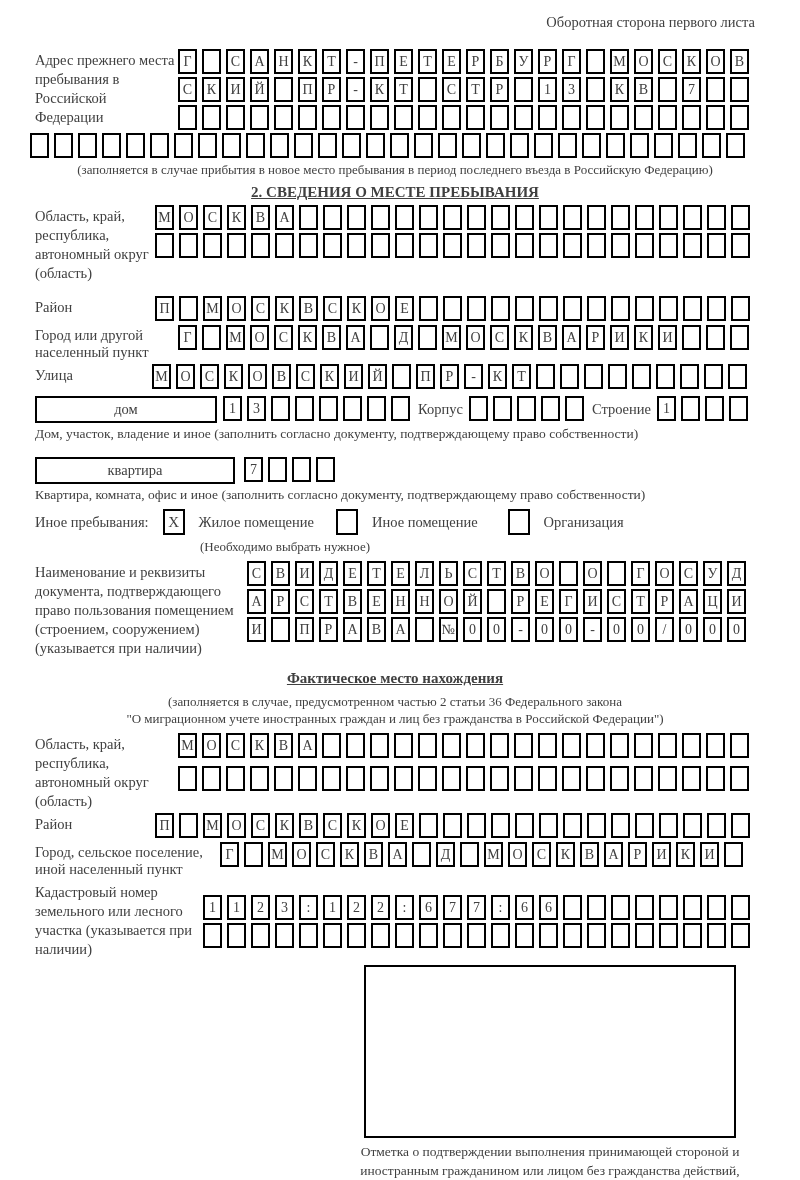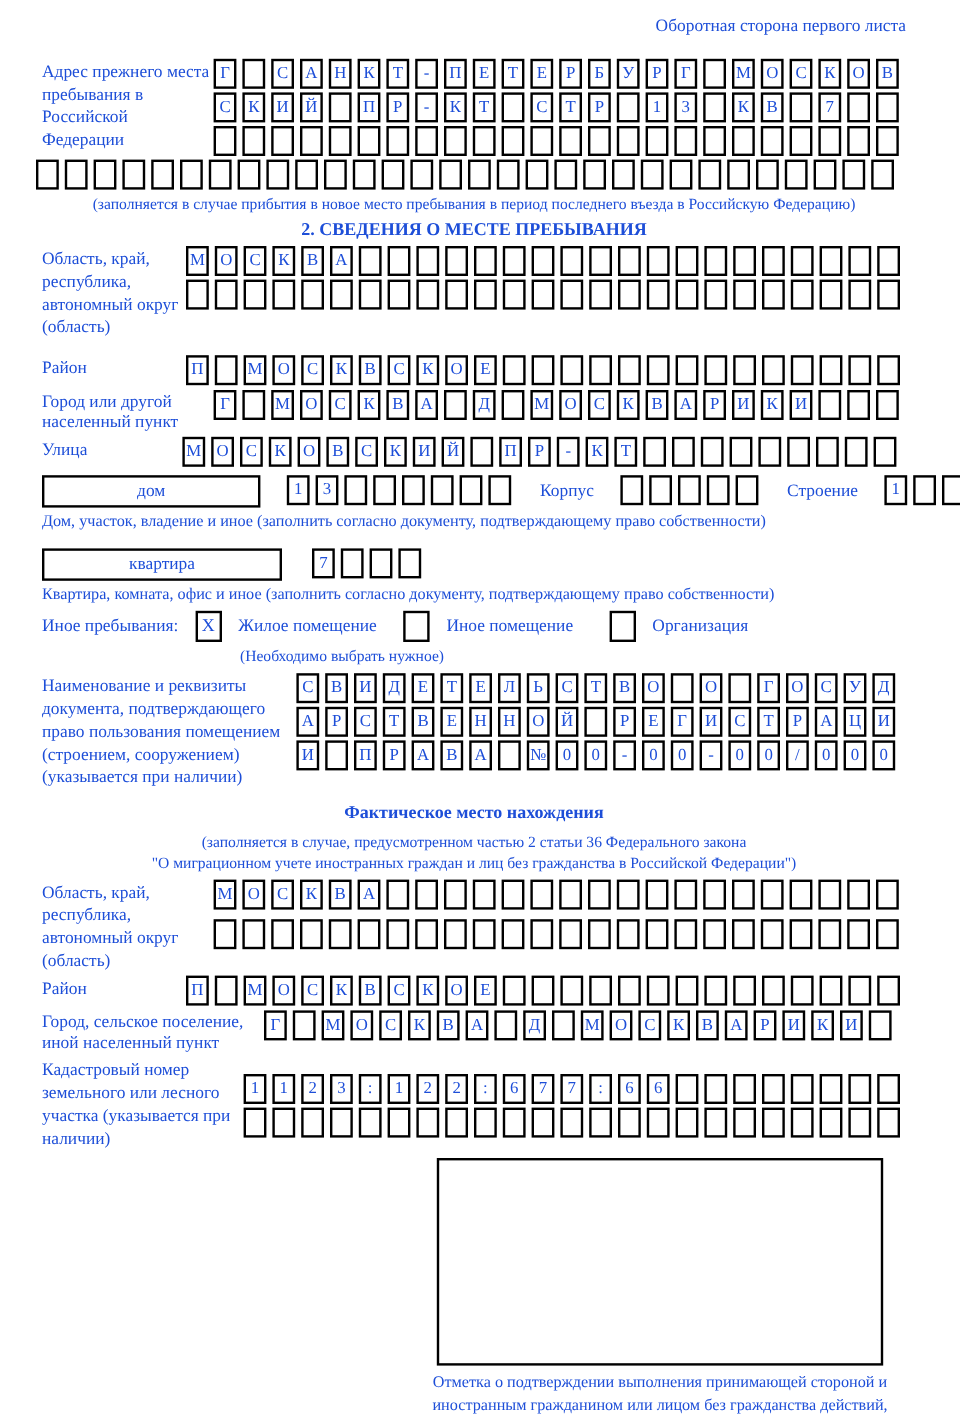--- a/index.html
+++ b/index.html
@@ -2,49 +2,49 @@
 <html><head>
 <meta charset="utf-8">
 <style>
   * { margin:0; padding:0; box-sizing:border-box; }
   html,body { background:#ffffff; }
   .page {
     position:relative;
     width:800px; height:1180px;
     margin:0 auto;
     background:#ffffff;
-    color:#1d4ed8;
+    color:#404040;
     font-family:"Liberation Serif","DejaVu Serif",serif;
     padding:14px 45px 10px 35px;
     overflow:hidden;
   }
   .hdr-note { text-align:right; font-size:14.5px; margin-bottom:18px; }
 
   .frow { display:flex; align-items:flex-start; }
   .flabel { flex:0 0 auto; font-size:14.5px; line-height:19px; padding-top:2px; }
   .fcells { flex:0 0 auto; }
 
   .cellrow { display:flex; gap:5px; margin-bottom:3px; }
   .cell {
     flex:0 0 auto;
     width:19px; height:25px;
     border:2px solid #000;
     display:flex; align-items:center; justify-content:center;
     font-size:14px; line-height:1;
   }
   .note { font-size:13px; text-align:center; line-height:17px; }
-  .heading { font-size:15px; font-weight:bold; text-align:center; }
+  .heading { font-size:15px; font-weight:bold; text-align:center;text-decoration:underline; }
 
   .widebox {
     border:2px solid #000; height:27px;
     display:flex; align-items:center; justify-content:center;
     font-size:14.5px; flex:0 0 auto;
   }
   .inline-lbl { font-size:14.5px; line-height:27px; flex:0 0 auto; }
-  .hrow { display:flex; align-items:flex-start; gap:22px; }
+  .hrow { display:flex; align-items:flex-start; gap:6px; }
 
   .chk {
     width:22px; height:26px; border:2px solid #000;
     display:flex; align-items:center; justify-content:center;
     font-size:15px; flex:0 0 auto;
   }
   .stay-row { display:flex; align-items:center; gap:14px; font-size:14.5px; }
 
   .stamp-col { width:430px; margin-left:auto; margin-right:-10px; display:flex; flex-direction:column; align-items:center; }
   .stamp-box { width:372px; height:173px; border:2px solid #000; }

